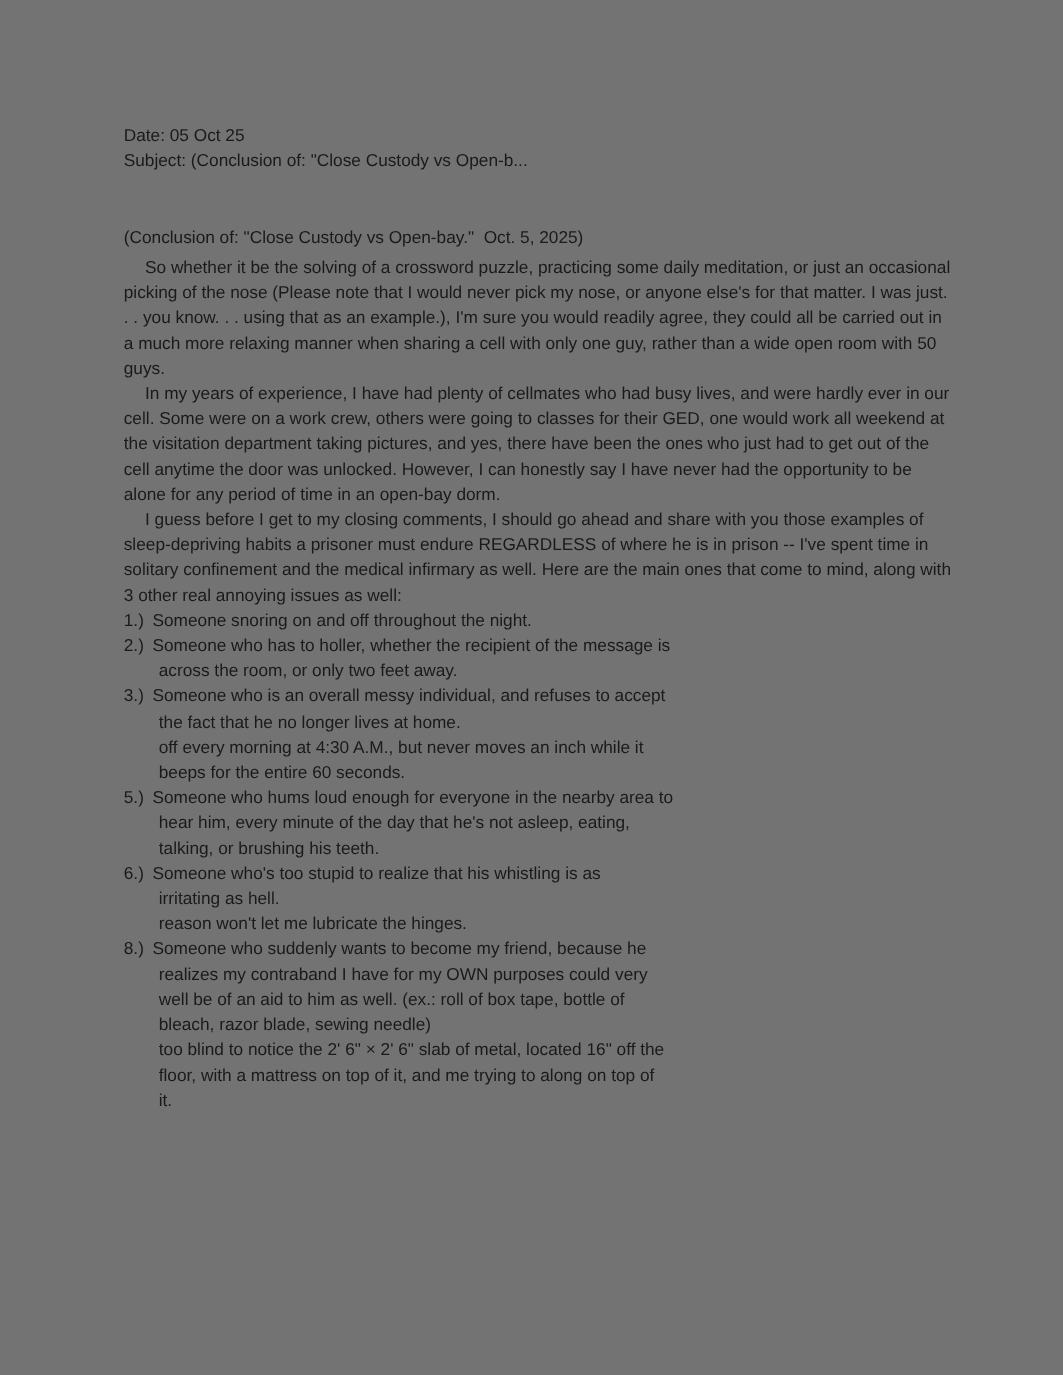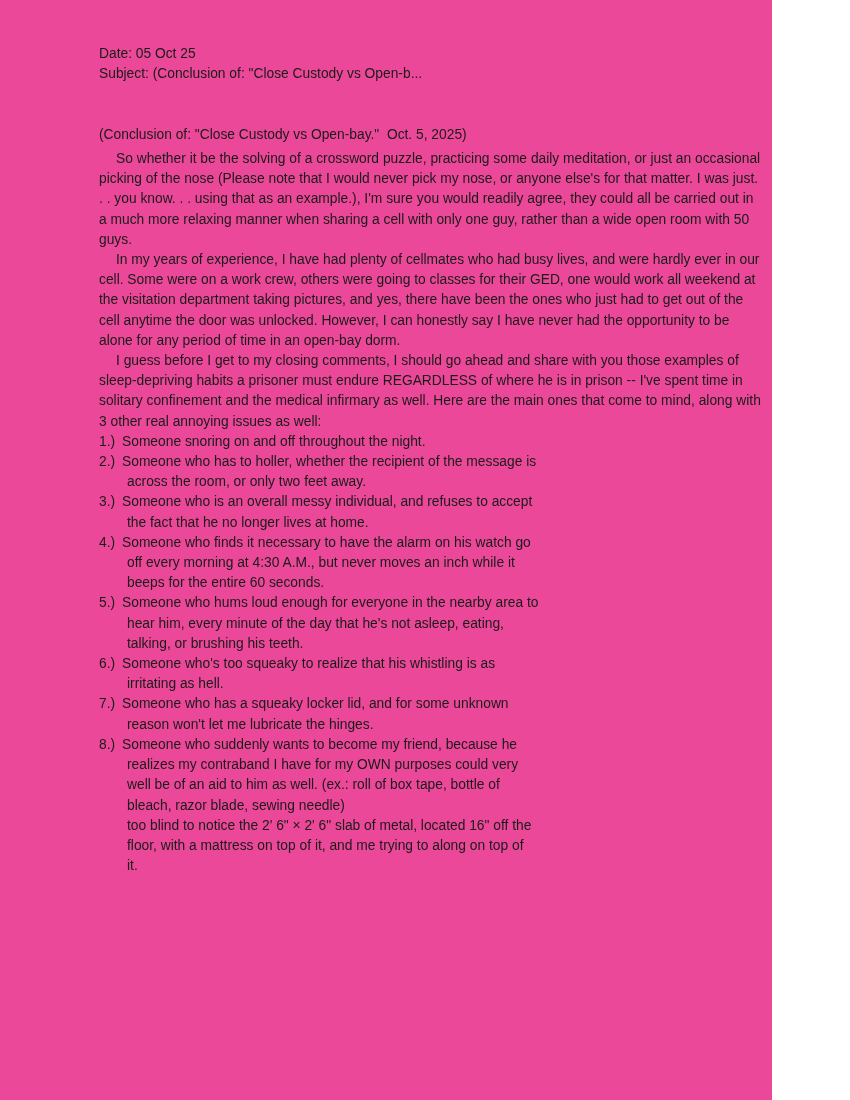--- a/index.html
+++ b/index.html
@@ -9,25 +9,25 @@
   }
   body {
     width: 850px;
     height: 1100px;
     overflow: hidden;
     font-family: "Liberation Sans", "DejaVu Sans", sans-serif;
     color: #1a1a1a;
   }
   .page {
     position: relative;
-    width: 772px;
+    width: 850px;
     height: 1100px;
-    background: #ec4899;
+    background: #737373;
     box-sizing: border-box;
-    padding: 44px 0 0 99px;
+    padding: 99px 0 0 99px;
     font-size: 13.8px;
     line-height: 20.2px;
     -webkit-font-smoothing: antialiased;
   }
   .header-line {
     white-space: pre-wrap;
     width: 670px;
   }
   .title-line {
     margin-top: 40.4px;      
@@ -80,35 +80,33 @@
         </div>
         <div class="list-item">
           <div class="line first"><span class="num">2.)</span><span>Someone who has to holler, whether the recipient of the message is</span></div>
           <div class="line cont">across the room, or only two feet away.</div>
         </div>
         <div class="list-item">
           <div class="line first"><span class="num">3.)</span><span>Someone who is an overall messy individual, and refuses to accept</span></div>
           <div class="line cont">the fact that he no longer lives at home.</div>
         </div>
         <div class="list-item">
-          <div class="line first"><span class="num">4.)</span><span>Someone who finds it necessary to have the alarm on his watch go</span></div>
           <div class="line cont">off every morning at 4:30 A.M., but never moves an inch while it</div>
           <div class="line cont">beeps for the entire 60 seconds.</div>
         </div>
         <div class="list-item">
           <div class="line first"><span class="num">5.)</span><span>Someone who hums loud enough for everyone in the nearby area to</span></div>
           <div class="line cont">hear him, every minute of the day that he's not asleep, eating,</div>
           <div class="line cont">talking, or brushing his teeth.</div>
         </div>
         <div class="list-item">
-          <div class="line first"><span class="num">6.)</span><span>Someone who's too squeaky to realize that his whistling is as</span></div>
+          <div class="line first"><span class="num">6.)</span><span>Someone who's too stupid to realize that his whistling is as</span></div>
           <div class="line cont">irritating as hell.</div>
         </div>
         <div class="list-item">
-          <div class="line first"><span class="num">7.)</span><span>Someone who has a squeaky locker lid, and for some unknown</span></div>
           <div class="line cont">reason won't let me lubricate the hinges.</div>
         </div>
         <div class="list-item">
           <div class="line first"><span class="num">8.)</span><span>Someone who suddenly wants to become my friend, because he</span></div>
           <div class="line cont">realizes my contraband I have for my OWN purposes could very</div>
           <div class="line cont">well be of an aid to him as well. (ex.: roll of box tape, bottle of</div>
           <div class="line cont">bleach, razor blade, sewing needle)</div>
         </div>
         <div class="list-item">
           <div class="line cont">too blind to notice the 2' 6" × 2' 6" slab of metal, located 16" off the</div>

